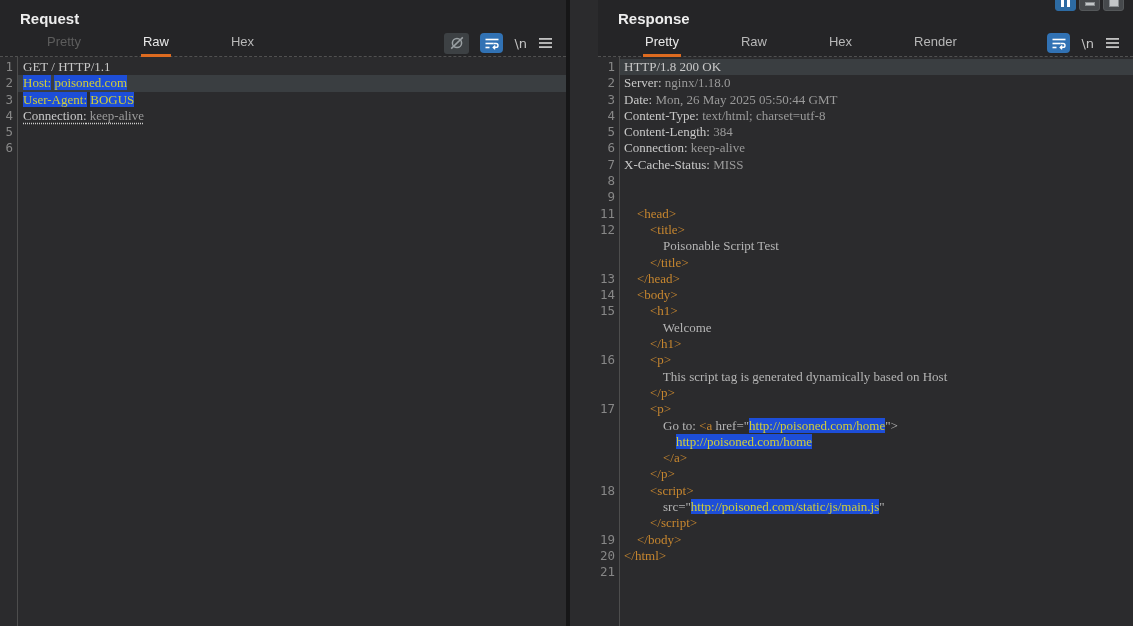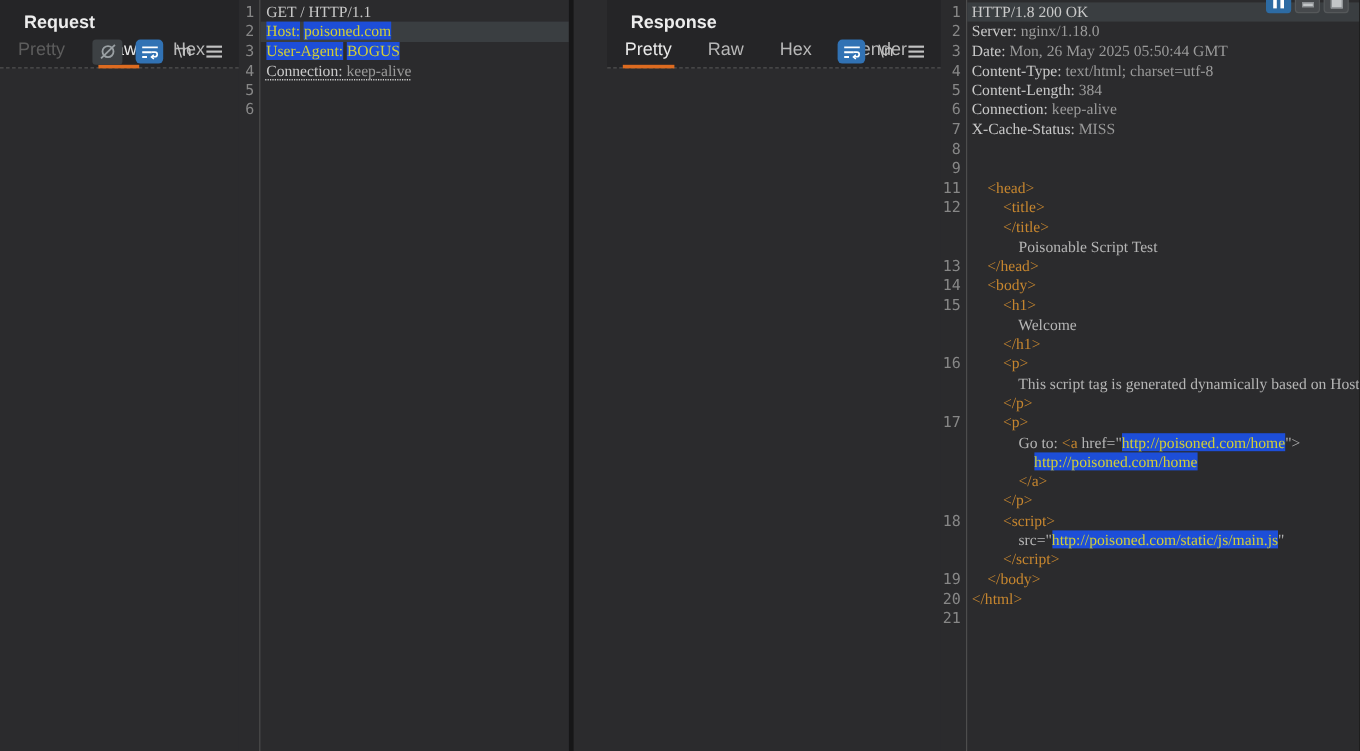--- a/index.html
+++ b/index.html
@@ -2,37 +2,37 @@
 <html><head>
 <meta charset="utf-8">
 <style>
   * { margin:0; padding:0; box-sizing:border-box; }
   html,body { background:#161617; }
   .app{
     position:relative; width:1133px; height:626px; overflow:hidden;
     background:#1a1a1b; display:flex;
     font-family:"Liberation Sans", sans-serif;
   }
-  .panel{ display:flex; flex-direction:row; background:#2b2b2d; height:100%; }
+  .panel{ display:flex; flex-direction:column; background:#2b2b2d; height:100%; }
   .panel.request{ width:566px; }
   .panel.response{ flex:1;padding-left:28px; }
   .divider{ width:4px; background:#161617; }
 
   .panel-head{
     height:57px; background:#252527; border-bottom:1px dashed #515151;
     padding-top:10px; position:relative; flex:0 0 auto;
   }
   .panel-title{
     padding-left:20px; height:21px; font-size:15px; font-weight:bold; color:#ededed;
   }
   .tabbar{ height:26px; display:flex; align-items:stretch; padding-left:13px; position:relative; }
   .tabs{ display:flex; }
   .tab{
     display:flex; align-items:center; height:26px; padding:0 2px 2px 2px; margin-right:26px;
-    font-size:15px; color:#b8b8b8; border-bottom:3px solid transparent; cursor:default;
+    font-size:13px; color:#b8b8b8; border-bottom:3px solid transparent; cursor:default;margin-left:32px;
   }
   .tab.selected{ color:#e9e9e9; border-bottom-color:#dd6b20; }
   .tab.disabled{ color:#5d5d5d; }
 
   .tools{ position:absolute; right:13px; top:0px; display:flex; align-items:center; gap:11px; height:24px; }
   .tool-btn{ display:flex; align-items:center; justify-content:center; border-radius:3px; }
   .tool-btn.subtle{ width:25px; height:21px; background:#3d4144; }
   .tool-btn.active{ width:23px; height:20px; background:#3172b4; border-radius:4px; }
   .tool-text{ font-size:13px; color:#c6c6c6; font-family:"DejaVu Sans", sans-serif; }
   .tool-menu{ display:flex; align-items:center; }
@@ -170,22 +170,22 @@
           <div class="row"><span class="ln">2</span><span class="code"><span class="h">Server:</span><span class="v"> nginx/1.18.0</span></span></div>
           <div class="row"><span class="ln">3</span><span class="code"><span class="h">Date:</span><span class="v"> Mon, 26 May 2025 05:50:44 GMT</span></span></div>
           <div class="row"><span class="ln">4</span><span class="code"><span class="h">Content-Type:</span><span class="v"> text/html; charset=utf-8</span></span></div>
           <div class="row"><span class="ln">5</span><span class="code"><span class="h">Content-Length:</span><span class="v"> 384</span></span></div>
           <div class="row"><span class="ln">6</span><span class="code"><span class="h">Connection:</span><span class="v"> keep-alive</span></span></div>
           <div class="row"><span class="ln">7</span><span class="code"><span class="h">X-Cache-Status:</span><span class="v"> MISS</span></span></div>
           <div class="row"><span class="ln">8</span><span class="code"></span></div>
           <div class="row"><span class="ln">9</span><span class="code"></span></div>
           <div class="row"><span class="ln">11</span><span class="code"><span class="v">    </span><span class="t">&lt;head&gt;</span></span></div>
           <div class="row"><span class="ln">12</span><span class="code"><span class="v">        </span><span class="t">&lt;title&gt;</span></span></div>
+          <div class="row"><span class="ln"></span><span class="code"><span class="b">            Poisonable Script Test</span></span></div>
           <div class="row"><span class="ln"></span><span class="code"><span class="v">        </span><span class="t">&lt;/title&gt;</span></span></div>
-          <div class="row"><span class="ln"></span><span class="code"><span class="b">            Poisonable Script Test</span></span></div>
           <div class="row"><span class="ln">13</span><span class="code"><span class="v">    </span><span class="t">&lt;/head&gt;</span></span></div>
           <div class="row"><span class="ln">14</span><span class="code"><span class="v">    </span><span class="t">&lt;body&gt;</span></span></div>
           <div class="row"><span class="ln">15</span><span class="code"><span class="v">        </span><span class="t">&lt;h1&gt;</span></span></div>
           <div class="row"><span class="ln"></span><span class="code"><span class="b">            Welcome</span></span></div>
           <div class="row"><span class="ln"></span><span class="code"><span class="v">        </span><span class="t">&lt;/h1&gt;</span></span></div>
           <div class="row"><span class="ln">16</span><span class="code"><span class="v">        </span><span class="t">&lt;p&gt;</span></span></div>
           <div class="row"><span class="ln"></span><span class="code"><span class="b">            This script tag is generated dynamically based on Host</span></span></div>
           <div class="row"><span class="ln"></span><span class="code"><span class="v">        </span><span class="t">&lt;/p&gt;</span></span></div>
           <div class="row"><span class="ln">17</span><span class="code"><span class="v">        </span><span class="t">&lt;p&gt;</span></span></div>
           <div class="row"><span class="ln"></span><span class="code"><span class="b">            Go to: </span><span class="t">&lt;a</span><span class="b"> href="</span><span class="m">http://poisoned.com/home</span><span class="b">"&gt;</span></span></div>

